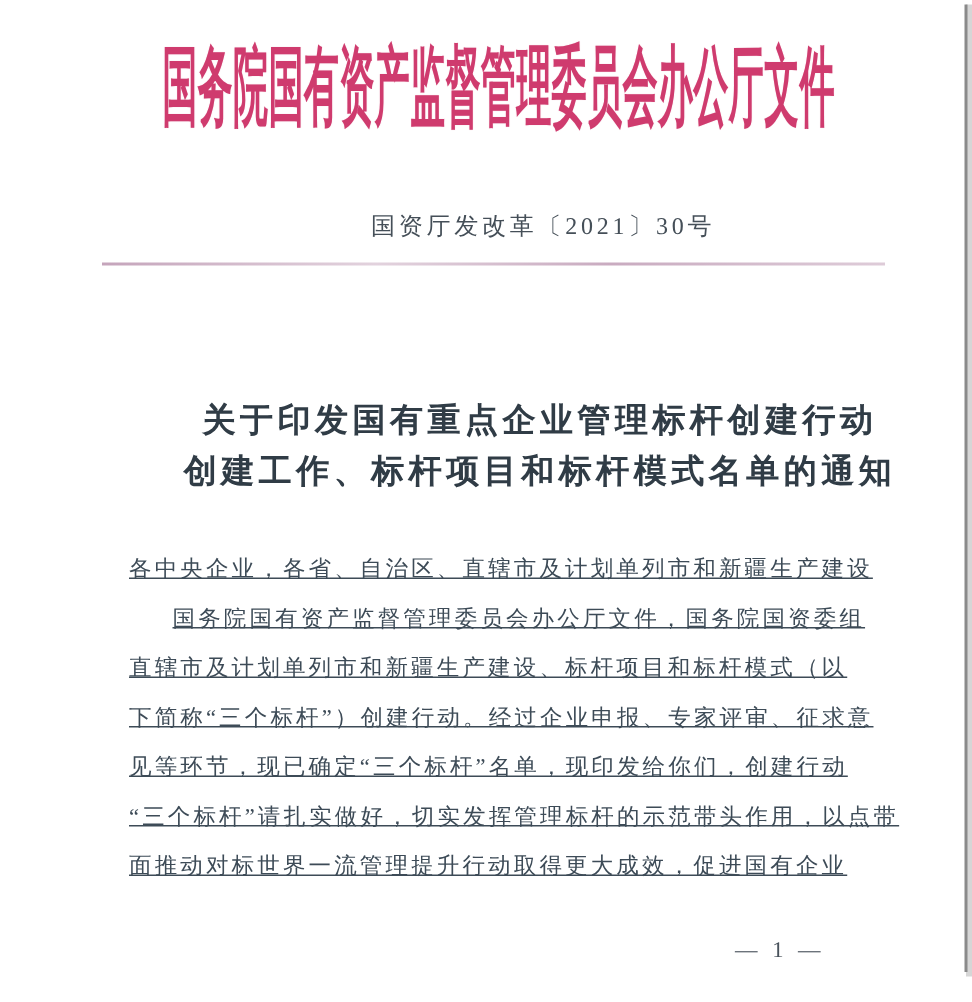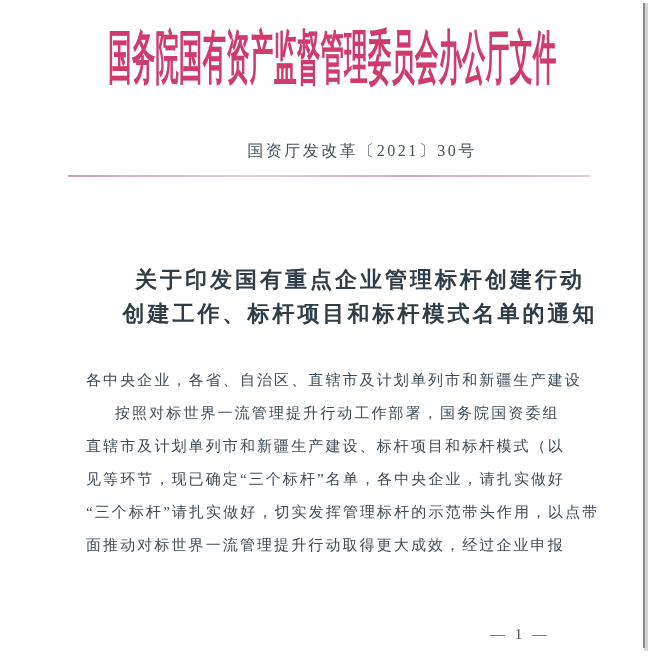--- a/index.html
+++ b/index.html
@@ -104,20 +104,21 @@
     left: 86px;
     width: 520px;
     font-size: 15px;
     color: #3d4b57;
     letter-spacing: 2.1px;
   }
   .body-text .line {
     height: 33px;
     line-height: 33px;
     white-space: nowrap;
+    text-decoration: underline;
   }
   .body-text .line.indent {
     text-indent: 29px;
   }
 
   .page-number {
     position: absolute;
     top: 626px;
     right: 98px;
     font-size: 15px;
@@ -141,22 +142,23 @@
 
   <div class="divider"></div>
 
   <div class="doc-title">
     <div>关于印发国有重点企业管理标杆创建行动</div>
     <div>创建工作、标杆项目和标杆模式名单的通知</div>
   </div>
 
   <div class="body-text">
     <div class="line">各中央企业，各省、自治区、直辖市及计划单列市和新疆生产建设</div>
-    <div class="line indent">按照对标世界一流管理提升行动工作部署，国务院国资委组</div>
+    <div class="line indent">国务院国有资产监督管理委员会办公厅文件，国务院国资委组</div>
     <div class="line">直辖市及计划单列市和新疆生产建设、标杆项目和标杆模式（以</div>
-    <div class="line">见等环节，现已确定“三个标杆”名单，各中央企业，请扎实做好</div>
+    <div class="line">下简称“三个标杆”）创建行动。经过企业申报、专家评审、征求意</div>
+    <div class="line">见等环节，现已确定“三个标杆”名单，现印发给你们，创建行动</div>
     <div class="line">“三个标杆”请扎实做好，切实发挥管理标杆的示范带头作用，以点带</div>
-    <div class="line">面推动对标世界一流管理提升行动取得更大成效，经过企业申报</div>
+    <div class="line">面推动对标世界一流管理提升行动取得更大成效，促进国有企业</div>
   </div>
 
   <div class="page-number">— 1 —</div>
 
 </div>
 
 </body></html>

